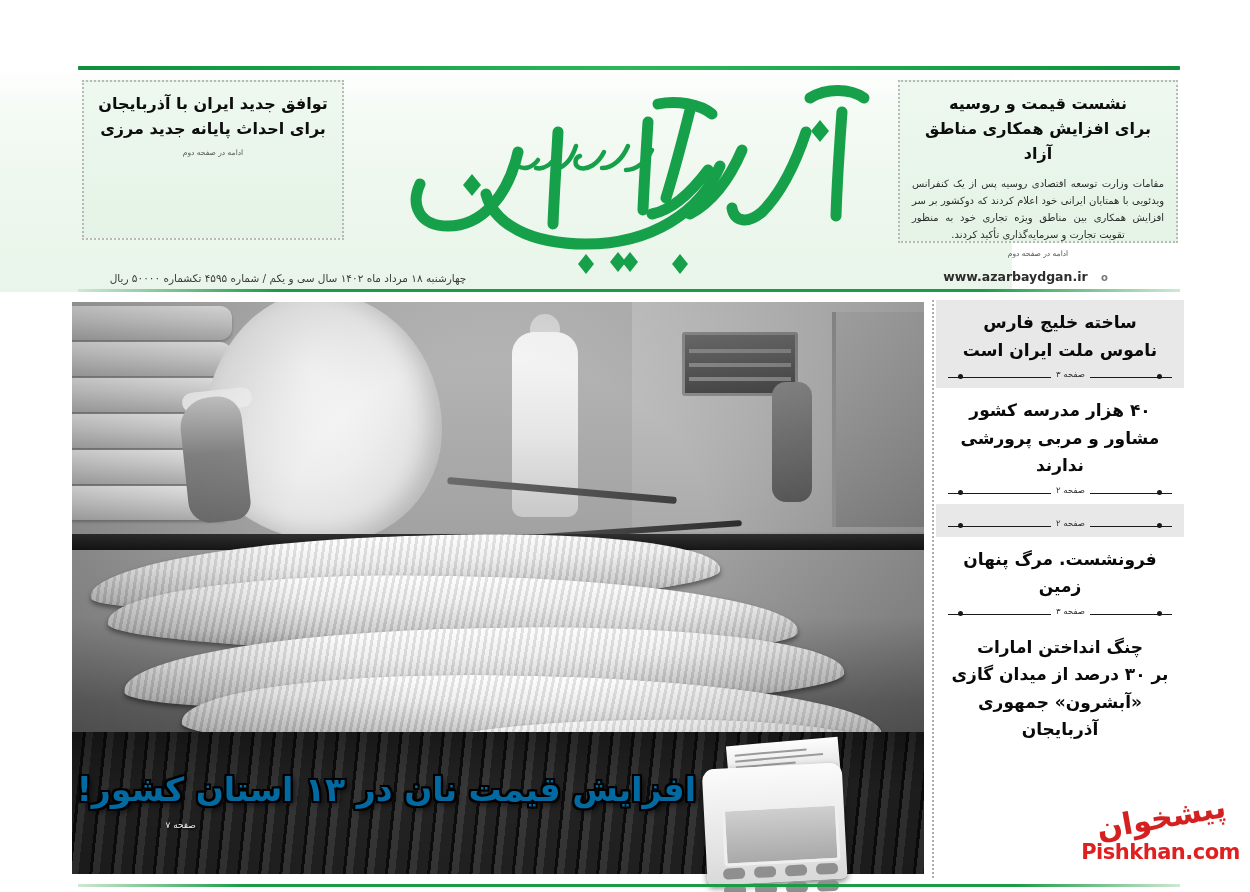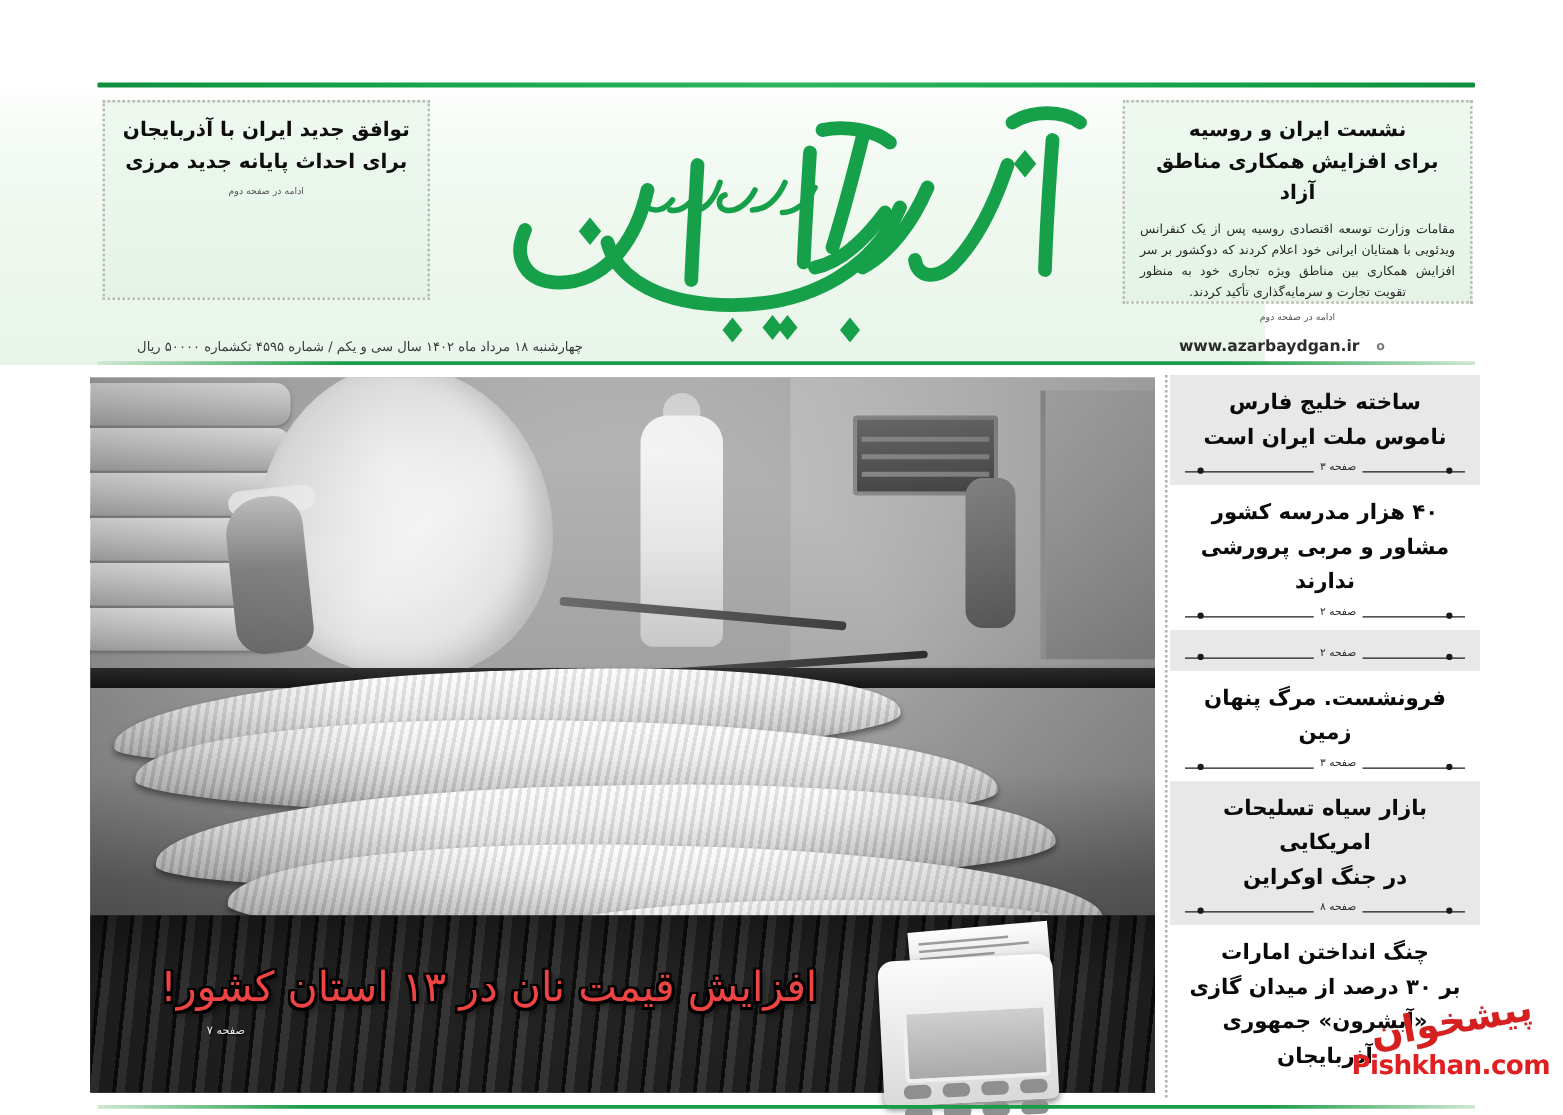--- a/index.html
+++ b/index.html
@@ -238,27 +238,28 @@
     position:absolute;inset:0;
     background:radial-gradient(ellipse at 50% 40%,rgba(0,0,0,0) 35%,rgba(0,0,0,.30) 100%);
   }
 
   
   .caption{
     position:absolute;left:86px;top:762px;width:610px;height:58px;
     direction:rtl;text-align:center;
   }
   .caption .ctext{
-    font-size:33px;font-weight:normal;color:#ef4444;
+    font-size:33px;font-weight:bold;color:#0369a1;
     line-height:56px;letter-spacing:-.5px;
     text-shadow:
       2px 0 0 #000,-2px 0 0 #000,0 2px 0 #000,0 -2px 0 #000,
       2px 2px 0 #000,-2px 2px 0 #000,2px -2px 0 #000,-2px -2px 0 #000,
       3px 3px 6px rgba(0,0,0,.85);
     white-space:nowrap;
+    text-align:right;
   }
   .caption .cpage{
     position:absolute;right:500px;top:58px;
     font-size:9px;color:#efefef;
     text-shadow:1px 1px 2px #000;
   }
 
   
   .sidebar{
     position:absolute;left:936px;top:300px;width:248px;height:578px;
@@ -370,21 +371,21 @@
           <path d="M186 72 C182 84, 176 92, 168 94"></path>
           <path d="M168 80 C162 90, 154 96, 146 94"></path>
           <path d="M148 86 C142 94, 134 96, 128 92"></path>
         </g>
       </svg>
       <div class="logo-alt">روزنامه آذربایجان</div>
     </div>
 
     <div class="teaser right">
       <h2>
-        <span>نشست ایران و روسیه</span><br>
+        <span>نشست قیمت و روسیه</span><br>
         <span>برای افزایش همکاری مناطق آزاد</span>
       </h2>
       <div class="lede">مقامات وزارت توسعه اقتصادی روسیه پس از یک کنفرانس ویدئویی با همتایان ایرانی خود اعلام کردند که دوکشور بر سر افزایش همکاری بین مناطق ویژه تجاری خود به منظور تقویت تجارت و سرمایه‌گذاری تأکید کردند.</div>
       <div class="cont">ادامه در صفحه دوم</div>
     </div>
 
     <div class="bottom-rule"></div>
 
     <div class="date-strip">چهارشنبه ۱۸ مرداد ماه ۱۴۰۲ سال سی و یکم / شماره ۴۵۹۵ تکشماره ۵۰۰۰۰ ریال</div>
 
@@ -509,32 +510,20 @@
         <span>فرونشست. مرگ پنهان زمین</span>
       </h3>
       <div class="side-sep">
         <div class="line"></div>
           <div class="dotl"></div>
           <div class="dotr"></div>
         <div class="pg"><span>صفحه ۳</span></div>
       </div>
     </div>
 
-    <div class="side-item shaded">
-      <h3>
-        <span>بازار سیاه تسلیحات امریکایی</span><br>
-        <span>در جنگ اوکراین</span>
-      </h3>
-      <div class="side-sep">
-        <div class="line"></div>
-          <div class="dotl"></div>
-          <div class="dotr"></div>
-        <div class="pg"><span>صفحه ۸</span></div>
-      </div>
-    </div>
 
     <div class="side-item plain">
       <h3>
         <span>چنگ انداختن امارات</span><br>
         <span>بر ۳۰ درصد از میدان گازی</span><br>
         <span>«آبشرون» جمهوری آذربایجان</span>
       </h3>
 
     </div>
   </div>

